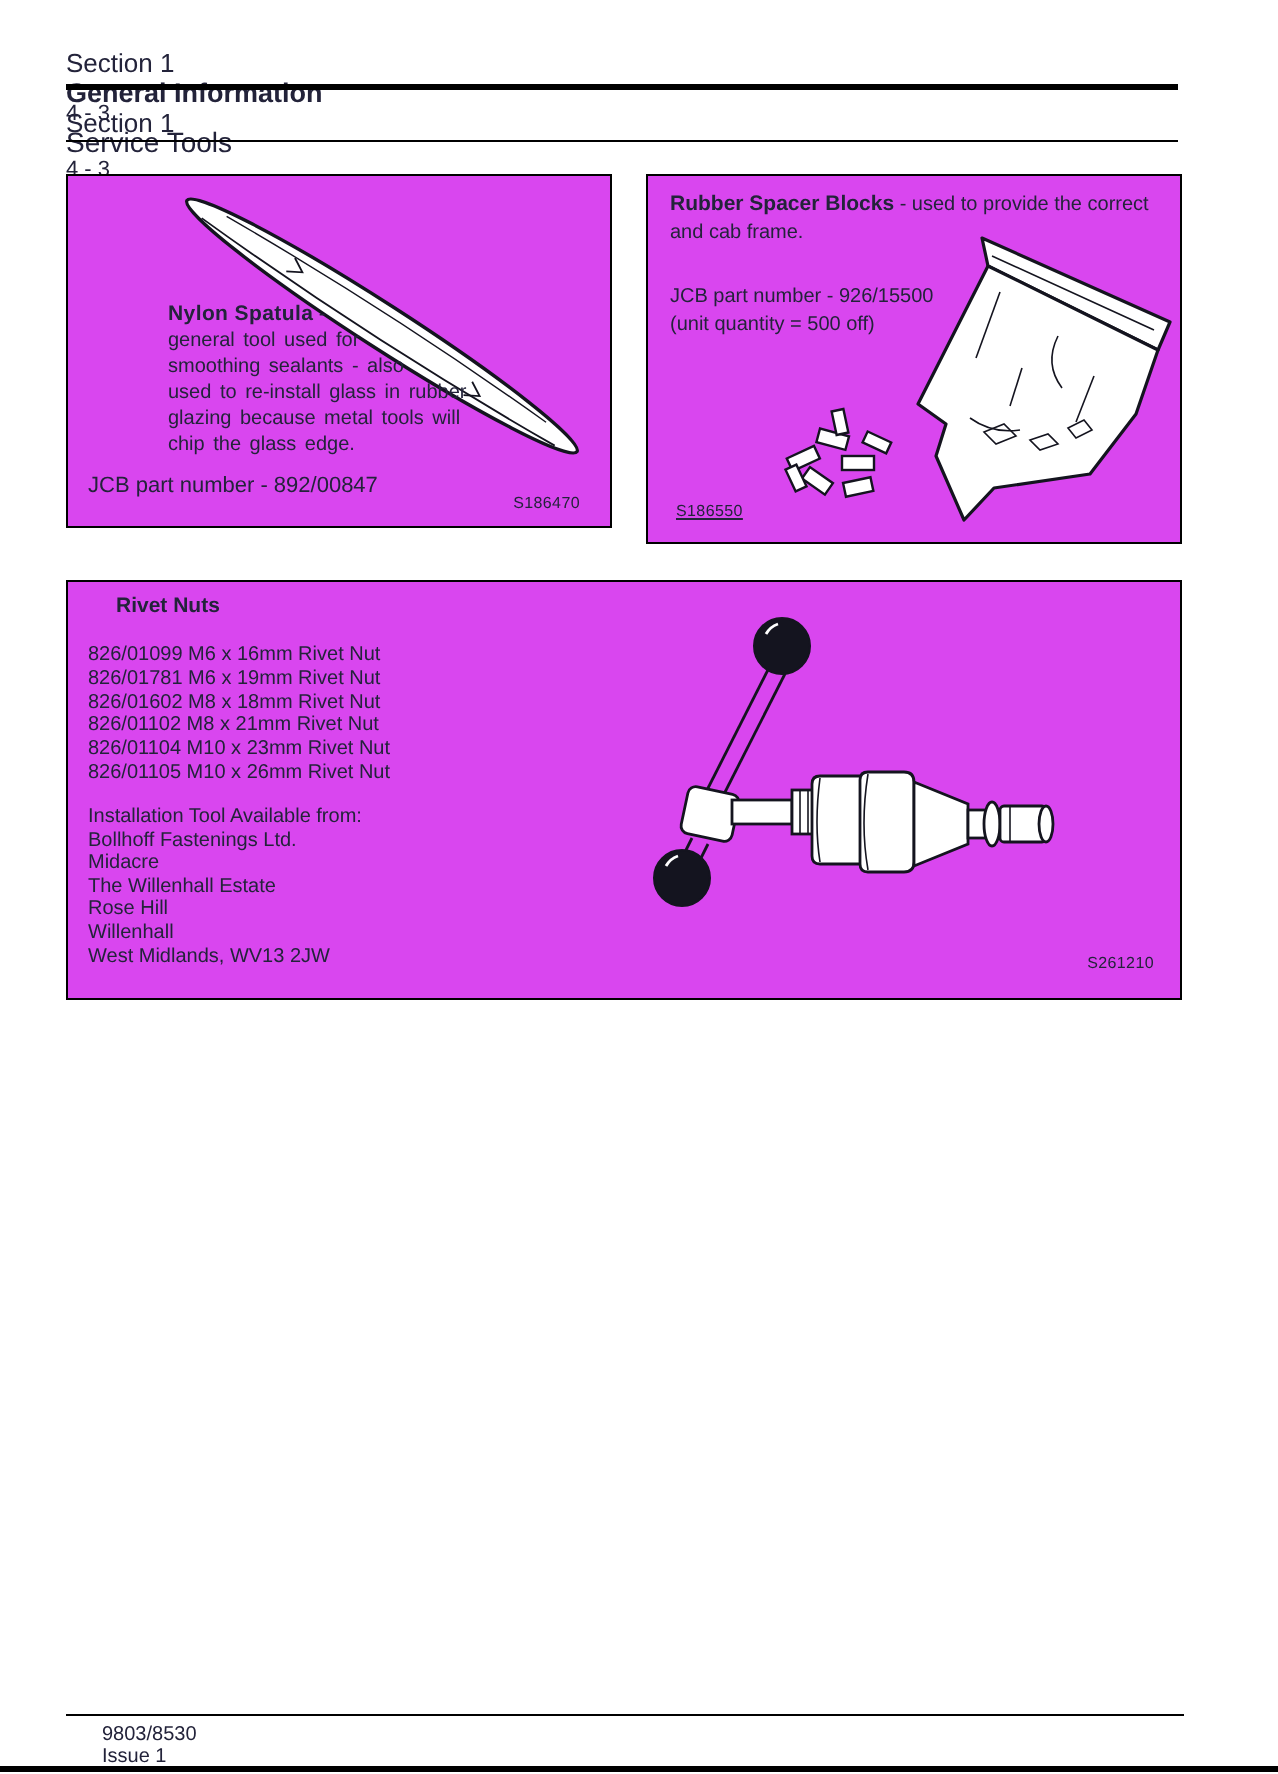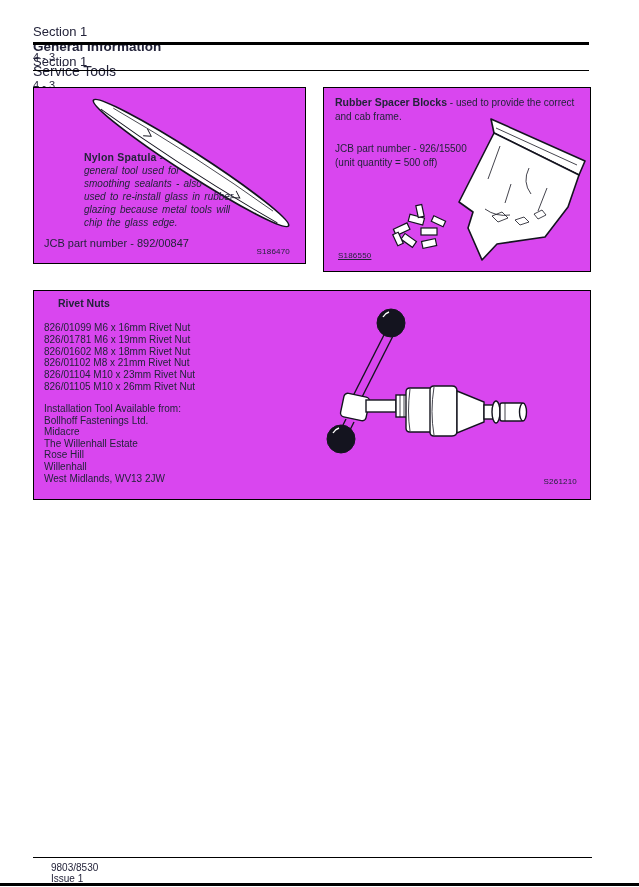--- a/index.html
+++ b/index.html
@@ -20,21 +20,21 @@
   
   .panel { border:1.5px solid #000; background:#d946ef; }
   .panel-spatula { left:33px; top:87px; width:271px; height:175px; }
   .panel-blocks  { left:323px; top:87px; width:266px; height:183px; }
   .panel-rivets  { left:33px; top:290px; width:556px; height:208px; }
   .panel svg { position:absolute; left:0; top:0; width:100%; height:100%; }
   .panel .txt { position:absolute; z-index:2; }
 
   .sp-text { left:10px; top:63px; font-size:10px; line-height:13px; width:170px;margin-left:40px; }
   .sp-text .ttl { font-weight:bold; font-size:10.5px; letter-spacing:.2px; }
-  .sp-desc div { word-spacing:1.5px; white-space:nowrap;font-style:italic; }
+  .sp-desc div { word-spacing:1.5px; white-space:nowrap; }
   .sp-part { left:10px; top:149px; font-size:11px; white-space:nowrap; }
   .fig-ref { font-size:8px; letter-spacing:.2px; }
   .sp-fig { right:15px; bottom:7px; }
 
   .rb-text { left:11px; top:8px; font-size:10px; line-height:13.5px; width:252px; }
   .rb-text .ttl { font-weight:bold; font-size:10.5px; }
   .rb-part { left:11px; top:54px; font-size:10px; line-height:13.5px; white-space:nowrap; }
   .rb-fig { left:14px; bottom:11px;text-decoration:underline; }
 
   .rn-title { left:10px; top:6px; font-size:10.5px; font-weight:bold;padding-left:14px; }

